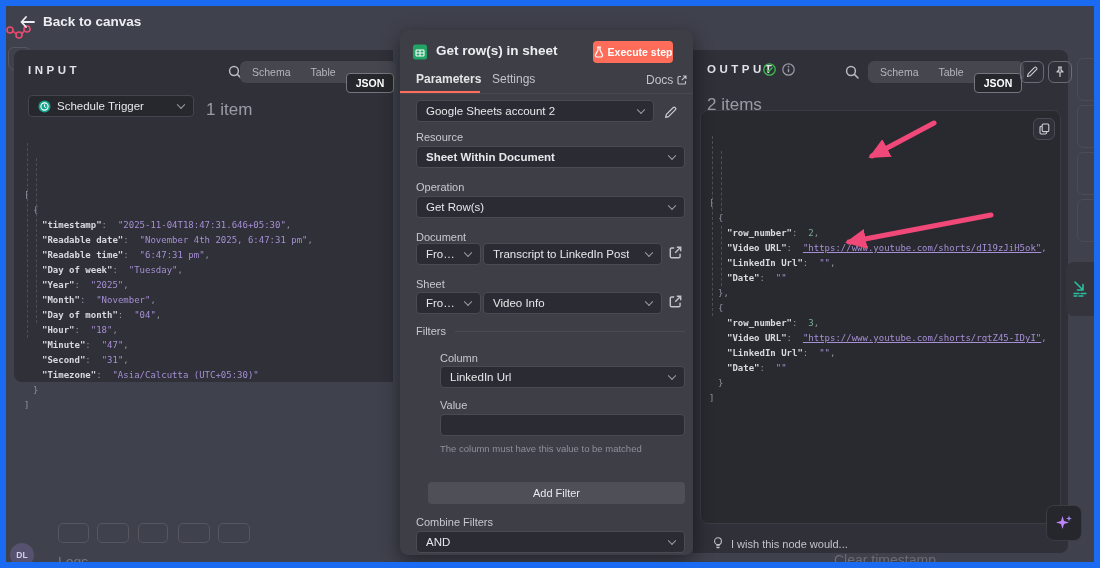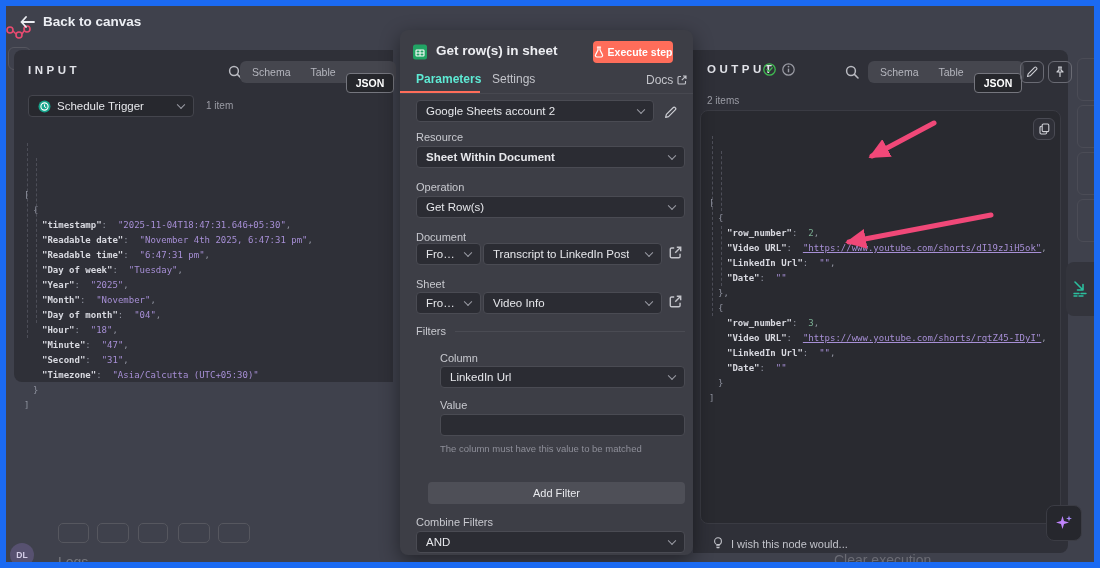--- a/index.html
+++ b/index.html
@@ -10,21 +10,21 @@
   
   .back { position:absolute; left:14px; top:8px; display:flex; align-items:center; gap:8px; color:#eceef3; font-size:13.5px; font-weight:bold; z-index:3; cursor:pointer; }
   .logo-frag { position:absolute; left:0px; top:19px; width:26px; height:16px; z-index:2; }
 
   
   .panel { position:absolute; background:#2f3038; }
   .input-panel  { left:8px;  top:44px; width:379px; height:332px; border-radius:8px 0 0 8px; z-index:2; }
   .output-panel { left:687px; top:44px; width:375px; height:503px; border-radius:0 8px 8px 0; z-index:2; }
 
   .panel-title { font-size:11.5px; font-weight:bold; letter-spacing:3.5px; color:#e2e3e9; }
-  .count { font-size:10px; color:#9b9ca5; }
+  .count { font-size:17px; color:#9b9ca5; }
 
   .tab-group { position:absolute; display:flex; align-items:center; background:#45464e; border-radius:6px; padding:2px; height:22px; }
   .tab { font-size:10.5px; color:#b5b6be; padding:2px 9px; border:1px solid transparent; border-radius:4px; line-height:14px; cursor:pointer; }
   .tab.active { background:#26272c; color:#ffffff; border-color:#75767e; font-weight:bold;margin-top:22px; }
 
   .select { position:absolute; background:#27282e; border:1px solid #44454d; border-radius:4px; color:#e6e7eb; font-size:11.5px; display:flex; align-items:center; padding:0 22px 0 9px; height:22px; cursor:pointer; }
   .select .txt { overflow:hidden; white-space:nowrap; text-overflow:ellipsis; }
   .chev { position:absolute; right:9px; top:50%; width:6px; height:6px; border-right:1.5px solid #9b9ca5; border-bottom:1.5px solid #9b9ca5; transform:translateY(-70%) rotate(45deg); }
 
   .iconbtn { position:absolute; display:flex; align-items:center; justify-content:center; background:transparent; border:1px solid #6a6b74; border-radius:6px; cursor:pointer; }
@@ -37,21 +37,21 @@
   .js { color:#a78fd6; }
   .jn { color:#7bb093; }
   .jlink { text-decoration:underline; cursor:pointer; }
   .guide { position:absolute; width:0; border-left:1px dashed #4d4e58; }
 
   
   .node-card { position:absolute; left:394px; top:24px; width:293px; height:525px; background:#3d3e46; border-radius:8px; box-shadow:0 6px 20px rgba(0,0,0,.45); z-index:3; }
   .node-title { position:absolute; left:36px; top:13px; font-size:13.5px; font-weight:bold; color:#ecedf1; }
   .exec-btn { position:absolute; left:193px; top:11px; width:80px; height:22px; background:#ff6d5a; border:none; border-radius:4px; color:#fff; font-size:10.5px; font-weight:bold; display:flex; align-items:center; justify-content:center; gap:4px; cursor:pointer; font-family:"Liberation Sans", sans-serif; }
   .ntab { position:absolute; font-size:12px; color:#c3c4ca; cursor:pointer; }
-  .ntab.active { color:#5eead4; font-weight:bold; }
+  .ntab.active { color:#e5e5e5; font-weight:bold; }
   .ntab-underline { position:absolute; left:0; top:61px; width:80px; height:2px; background:#ff6d5a; }
   .hdr-divider { position:absolute; left:0; top:63px; width:100%; height:1px; background:#474850; }
   .flabel { position:absolute; font-size:11px; color:#c8c9cf; }
   .fhelp { position:absolute; font-size:9.5px; color:#8e8f99; }
   .fdivider { position:absolute; height:1px; background:#4a4b53; }
   .finput { position:absolute; background:#2b2c33; border:1px solid #4a4b53; border-radius:4px; height:22px; color:#e4e5e9; font-size:11.5px; padding:0 8px; font-family:"Liberation Sans", sans-serif; }
   .fselect { background:#2b2c33; border-color:#4a4b53; }
   .addfilter { position:absolute; background:#4e4f57; border:none; border-radius:4px; height:22px; color:#e8e9ed; font-size:11px; cursor:pointer; font-family:"Liberation Sans", sans-serif; }
 
   
@@ -89,21 +89,21 @@
   <div class="bg-slot" style="left:1071px; top:193px;"></div>
   <div class="bg-btn" style="left:52px; top:517px; width:31px;"></div>
   <div class="bg-btn" style="left:91px; top:517px; width:32px;"></div>
   <div class="bg-btn" style="left:132px; top:517px; width:30px;"></div>
   <div class="bg-btn" style="left:172px; top:517px; width:32px;"></div>
   <div class="bg-btn" style="left:212px; top:517px; width:32px;"></div>
   <div class="avatar">
         <span>DL</span>
       </div>
   <div class="bg-text" style="left:52px; top:548px;">Logs</div>
-  <div class="bg-text" style="left:828px; top:546px; color:#6b6c75;">Clear execution</div>
+  <div class="bg-text" style="left:828px; top:546px; color:#6b6c75;">Clear timestamp</div>
 
   <div class="back">
     <svg width="15" height="12" viewBox="0 0 15 12">
           <path d="M6 1 L1.5 6 L6 11 M1.5 6 H14" stroke="#eceef3" stroke-width="1.8" fill="none" stroke-linecap="round" stroke-linejoin="round"></path>
         </svg>
     <span>Back to canvas</span>
   </div>
 
   <div class="panel input-panel">
     <div class="panel-title" style="position:absolute; left:14px; top:14px;">INPUT</div>

